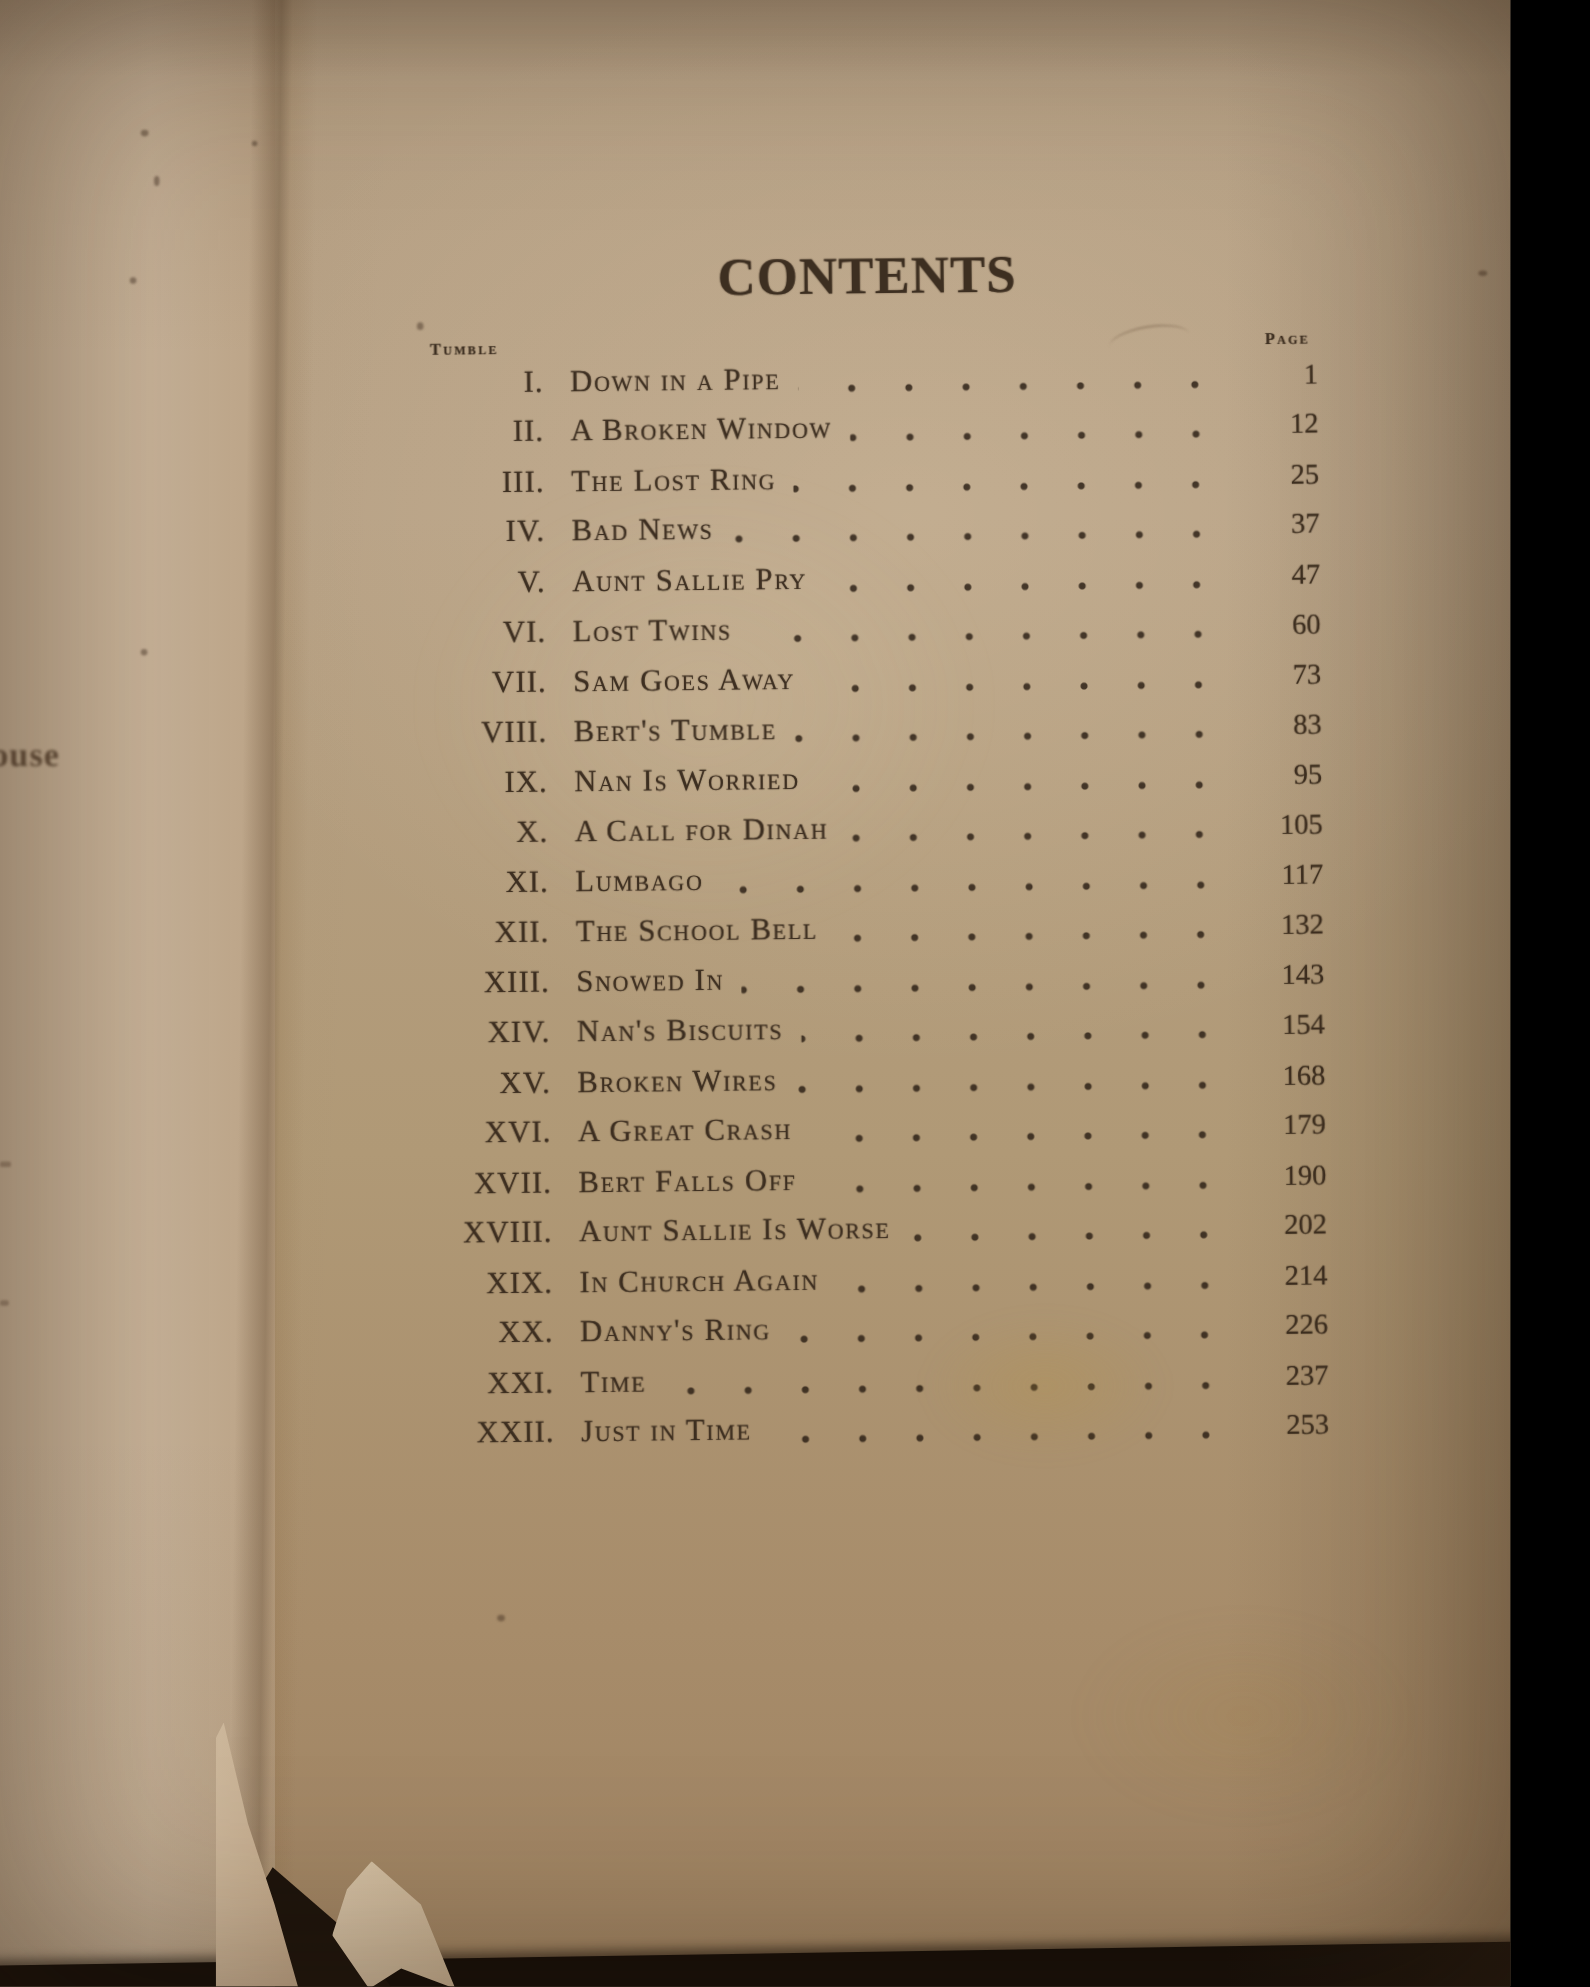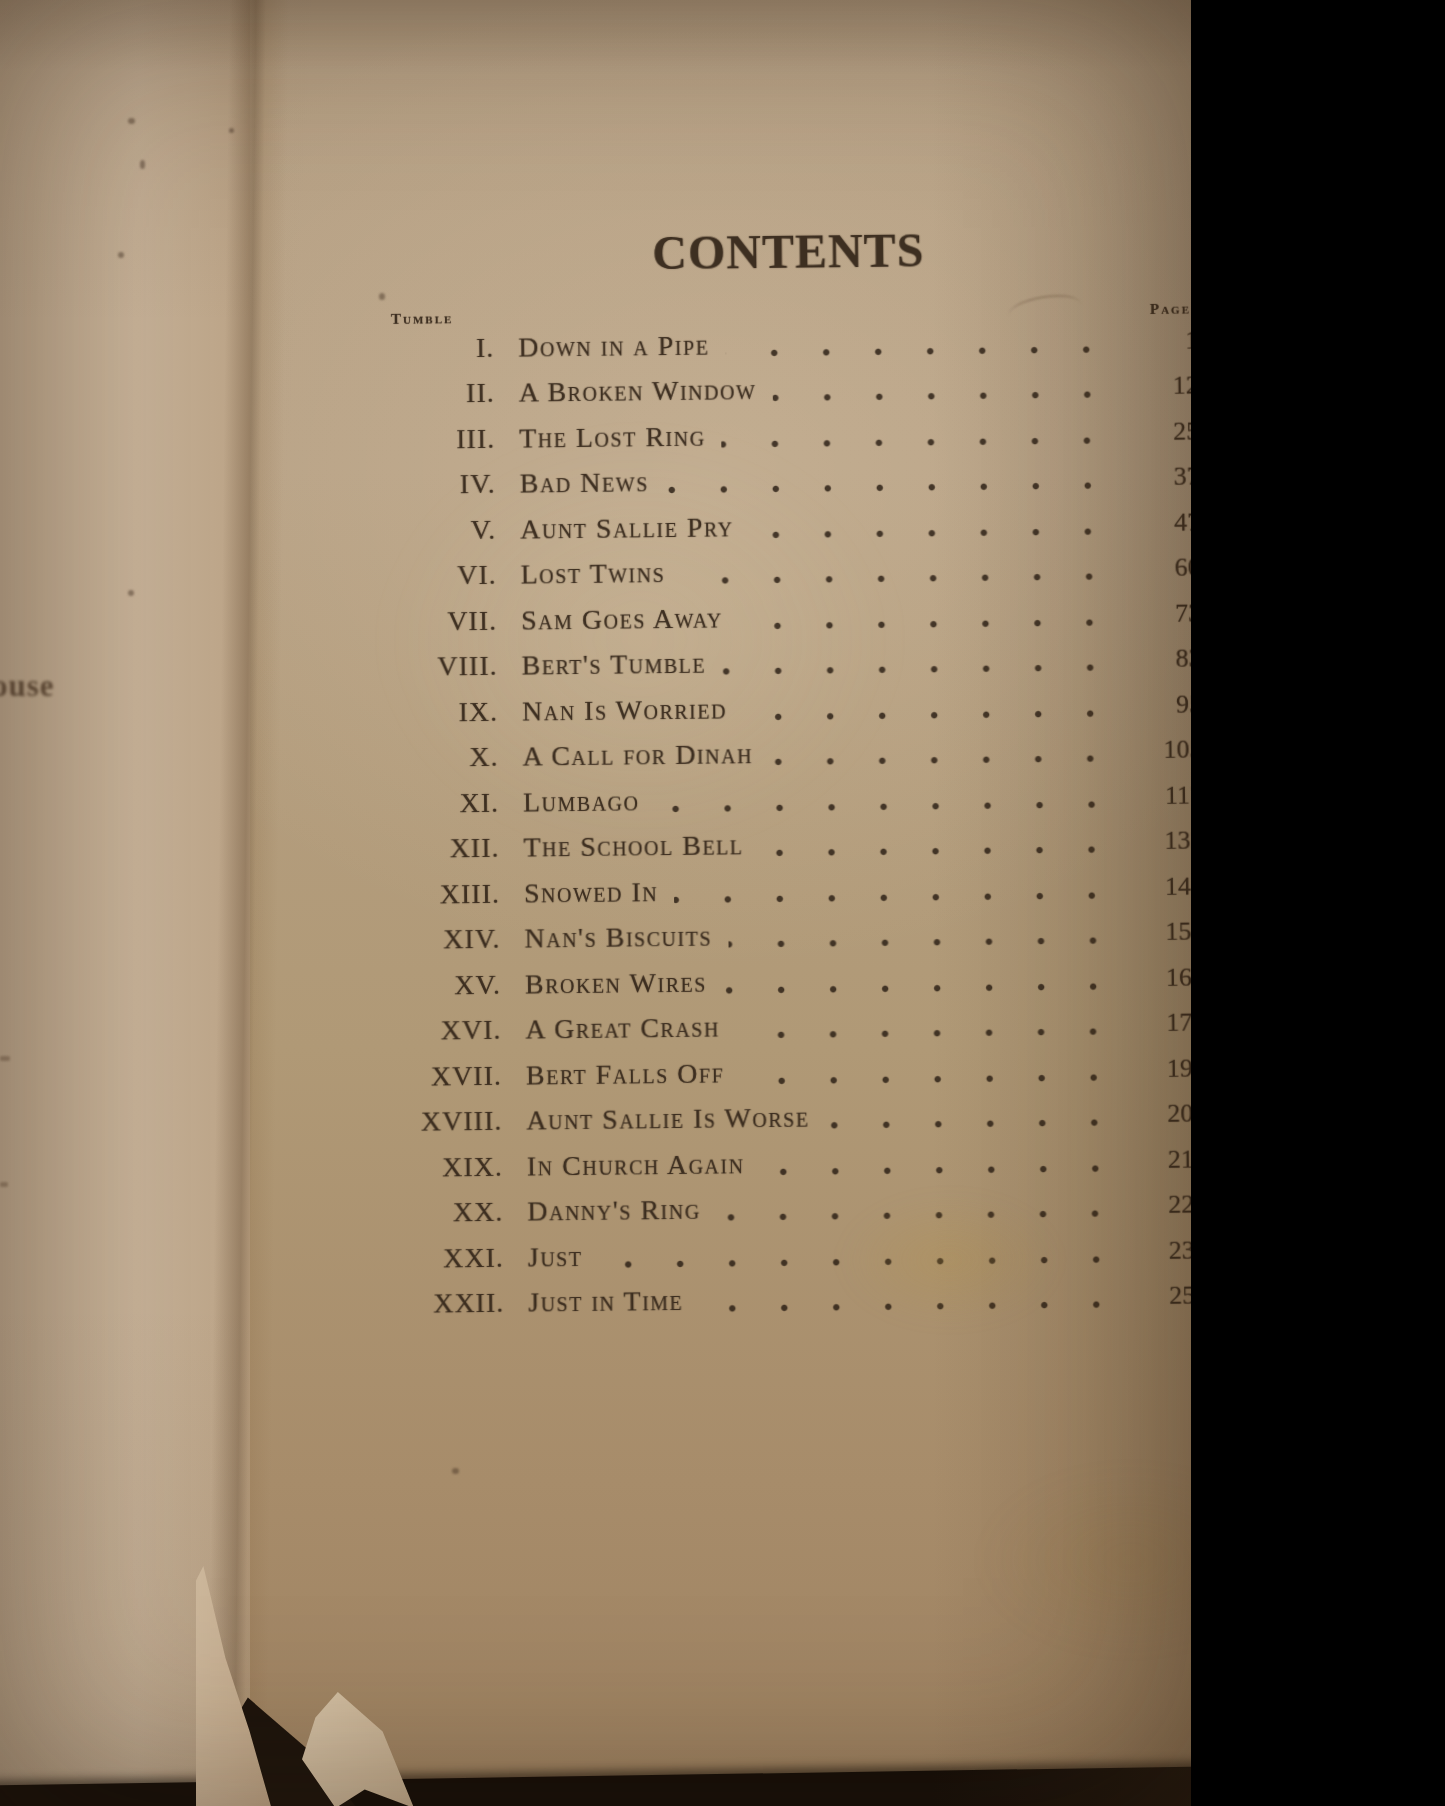--- a/index.html
+++ b/index.html
@@ -1,17 +1,17 @@
 <!DOCTYPE html>
 <html style="--ink: #36281b; --shadow: #150e08;"><head>
 <meta charset="utf-8">
 <style>
   html,body{margin:0;padding:0;background:#000;}
   .photo{
-    position:relative;width:1191px;height:1806px;overflow:hidden;
+    position:relative;width:1373px;height:1806px;overflow:hidden;
     background:
       radial-gradient(ellipse 950px 720px at 60% 26%, rgba(255,238,205,0.16), rgba(255,238,205,0) 70%),
       linear-gradient(93deg, rgba(120,95,65,0.10), rgba(0,0,0,0) 25%),
       linear-gradient(to bottom, #b6a084 0%, #b7a185 26%, #b09976 58%, #a78c6a 82%, #9e8261 100%);
     font-family:"Liberation Serif","DejaVu Serif",serif;
   }
   
   .flyleaf{
     position:absolute;left:0;top:0;width:250px;height:1806px;
     background:
@@ -279,21 +279,21 @@
 
     <div class="row">
       <span class="num">XX.</span>
       <span class="title">Danny's Ring</span>
       <span class="leader"></span>
       <span class="pg">226</span>
     </div>
 
     <div class="row">
       <span class="num">XXI.</span>
-      <span class="title">Just</span>
+      <span class="title">Time</span>
       <span class="leader"></span>
       <span class="pg">237</span>
     </div>
 
     <div class="row">
       <span class="num">XXII.</span>
       <span class="title">Just in Time</span>
       <span class="leader"></span>
       <span class="pg">253</span>
     </div>

